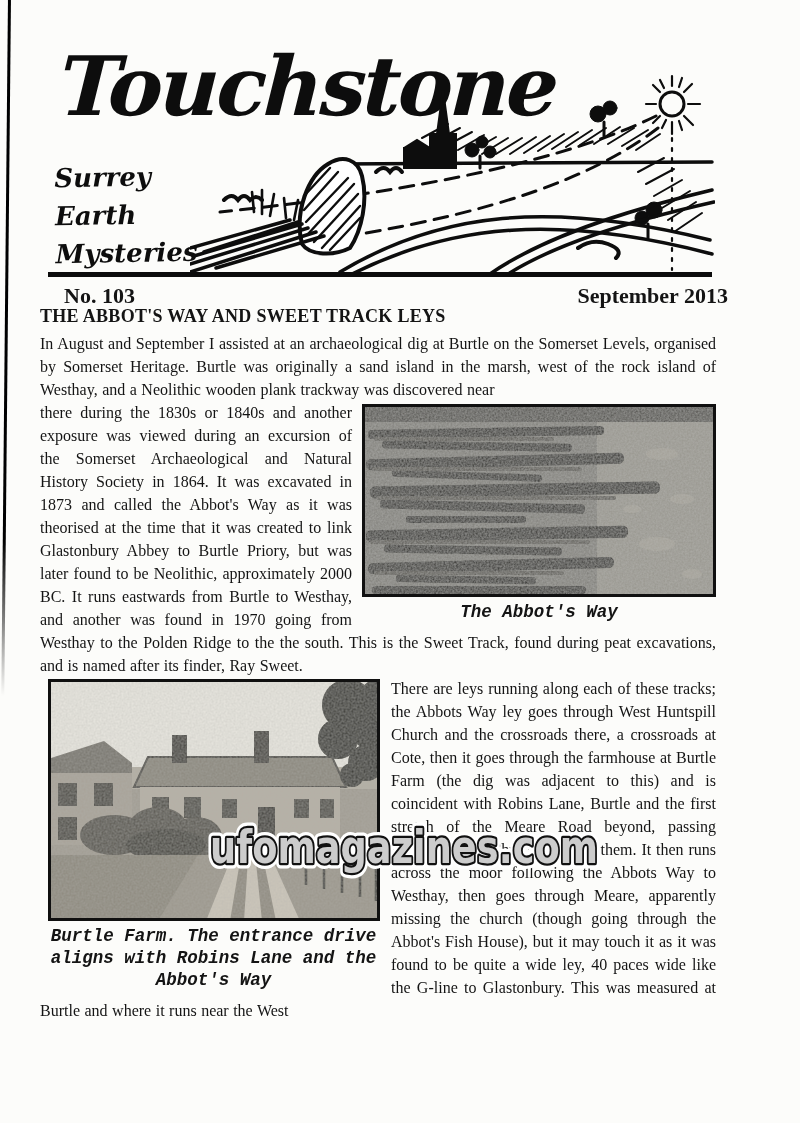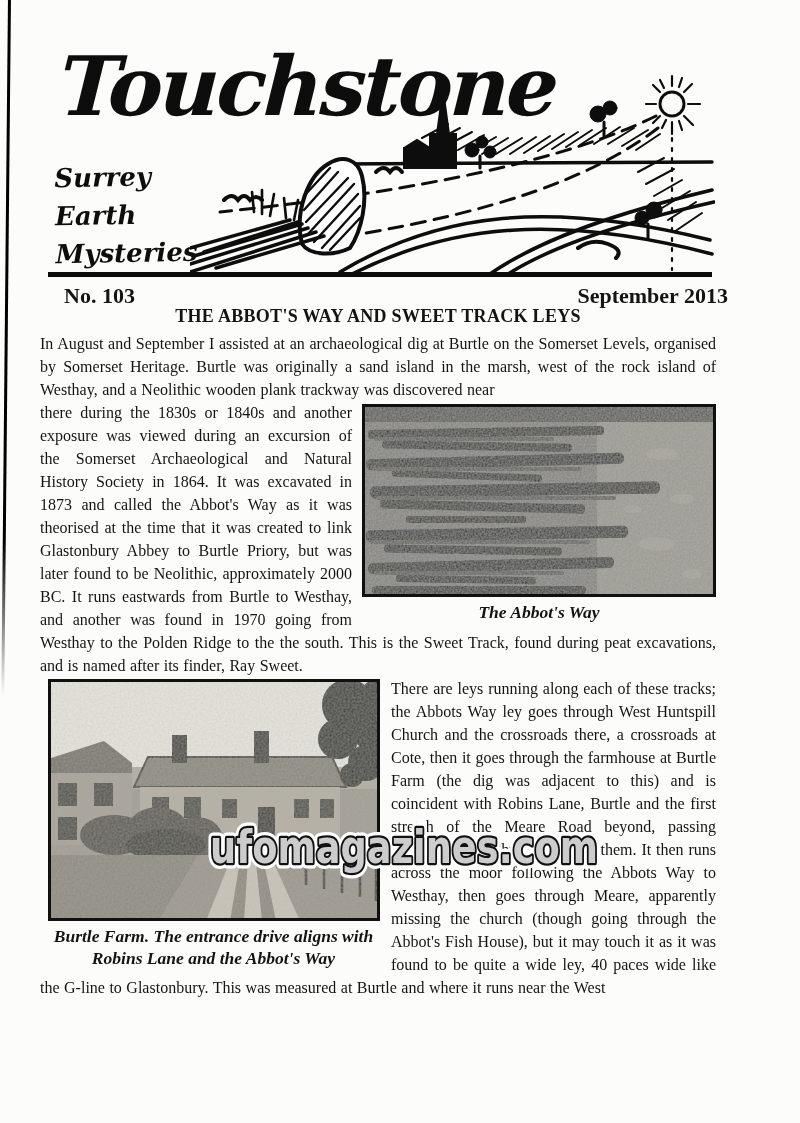--- a/index.html
+++ b/index.html
@@ -31,29 +31,29 @@
   .mast-rule{position:absolute;left:48px;top:272px;width:664px;height:5px;background:#0c0c0c;}
   
   .issue-row{
     position:absolute;left:48px;top:283px;width:664px;
     display:flex;justify-content:space-between;
     font-weight:bold;font-size:22px;margin-left:16px;
   }
   
   .article{position:absolute;left:40px;top:306px;width:676px;}
   .article h1{
-    margin:0 0 5px 0;text-align:center;
+    margin:0 0 5px 0;
     font-size:18px;font-weight:bold;letter-spacing:.3px;
   }
   .article p{
     margin:0;text-align:justify;
     font-size:16px;line-height:23px;
     word-spacing:.5px;
   }
-  figure{margin:0;padding:0;}
+  figure{margin:0;padding:0;font-family:Liberation Mono, monospace;}
   .fig-right{float:right;width:354px;margin:3px 0 2px 10px;}
   .fig-left{float:left;width:331px;margin:2px 12px 2px 8px;}
   .photo-frame svg{display:block;}
   figcaption{
     text-align:center;font-weight:bold;font-style:italic;
     font-size:17.5px;line-height:22px;margin-top:4px;
   }
   
   .watermark{position:absolute;left:204px;top:818px;pointer-events:none;}
 </style>

